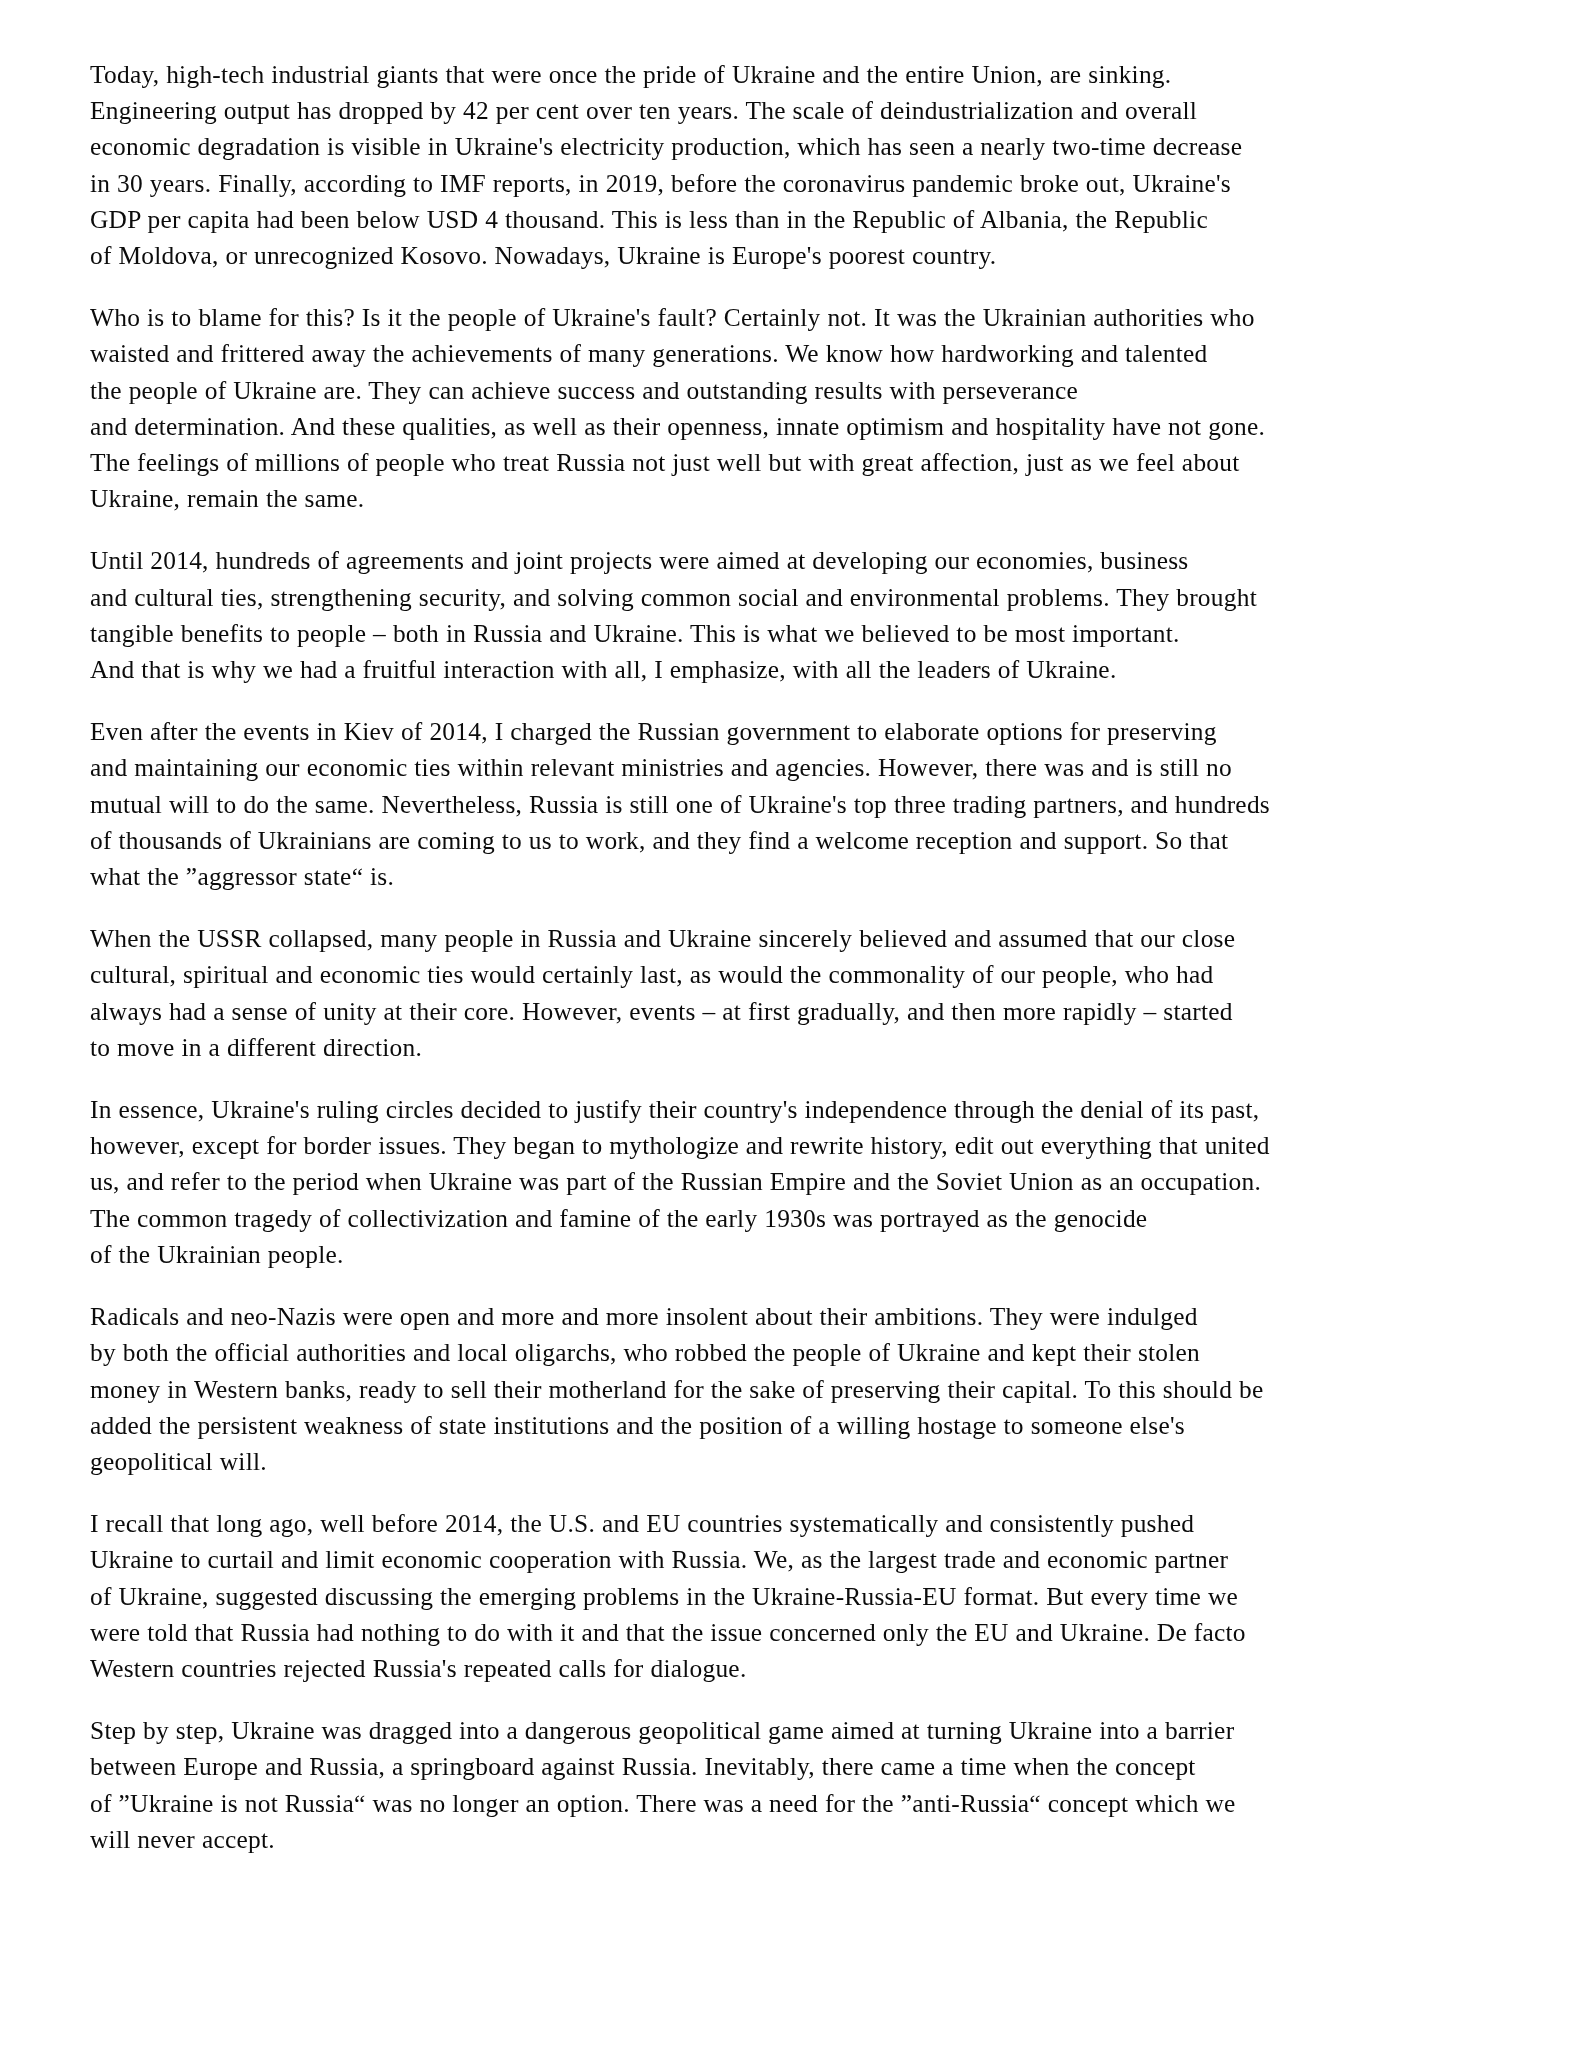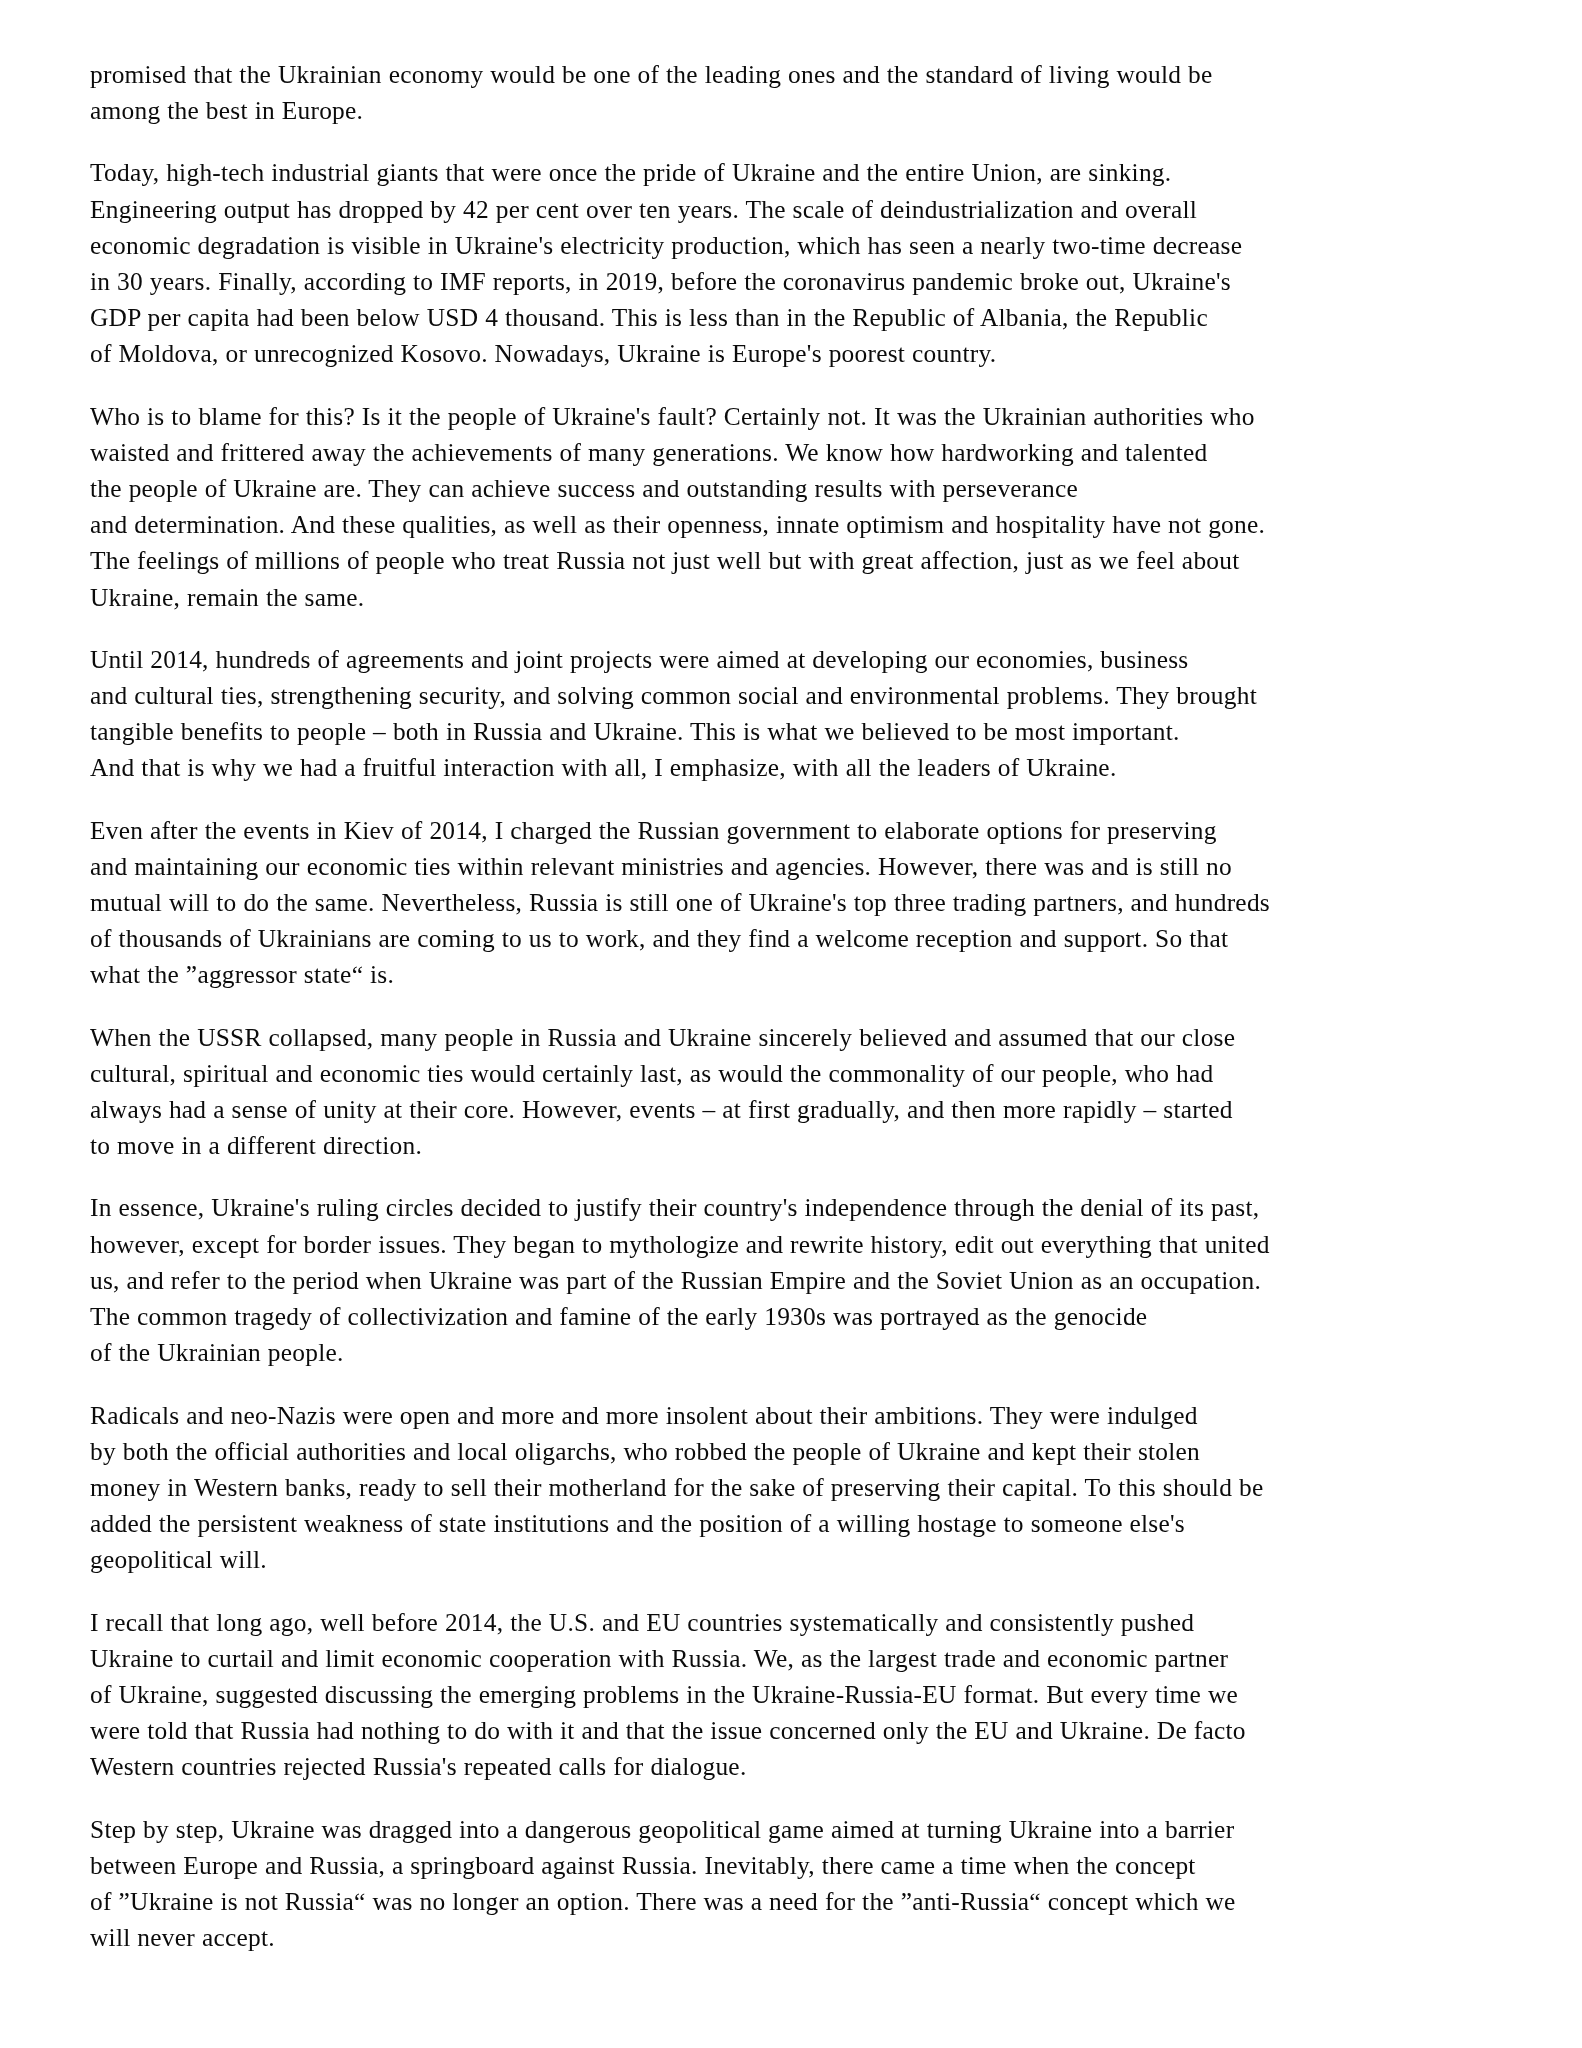--- a/index.html
+++ b/index.html
@@ -37,22 +37,20 @@
   }
   .para:last-child {
     margin-bottom: 0;
   }
 </style>
 </head>
 <body>
 
 <div id="page">
   <div id="doc-body">
-    <p class="para">promised that the Ukrainian economy would be one of the leading ones and the standard of living would be
-among the best in Europe.</p>
     <p class="para">Today, high-tech industrial giants that were once the pride of Ukraine and the entire Union, are sinking.
 Engineering output has dropped by 42 per cent over ten years. The scale of deindustrialization and overall
 economic degradation is visible in Ukraine's electricity production, which has seen a nearly two-time decrease
 in 30 years. Finally, according to IMF reports, in 2019, before the coronavirus pandemic broke out, Ukraine's
 GDP per capita had been below USD 4 thousand. This is less than in the Republic of Albania, the Republic
 of Moldova, or unrecognized Kosovo. Nowadays, Ukraine is Europe's poorest country.</p>
     <p class="para">Who is to blame for this? Is it the people of Ukraine's fault? Certainly not. It was the Ukrainian authorities who
 waisted and frittered away the achievements of many generations. We know how hardworking and talented
 the people of Ukraine are. They can achieve success and outstanding results with perseverance
 and determination. And these qualities, as well as their openness, innate optimism and hospitality have not gone.

